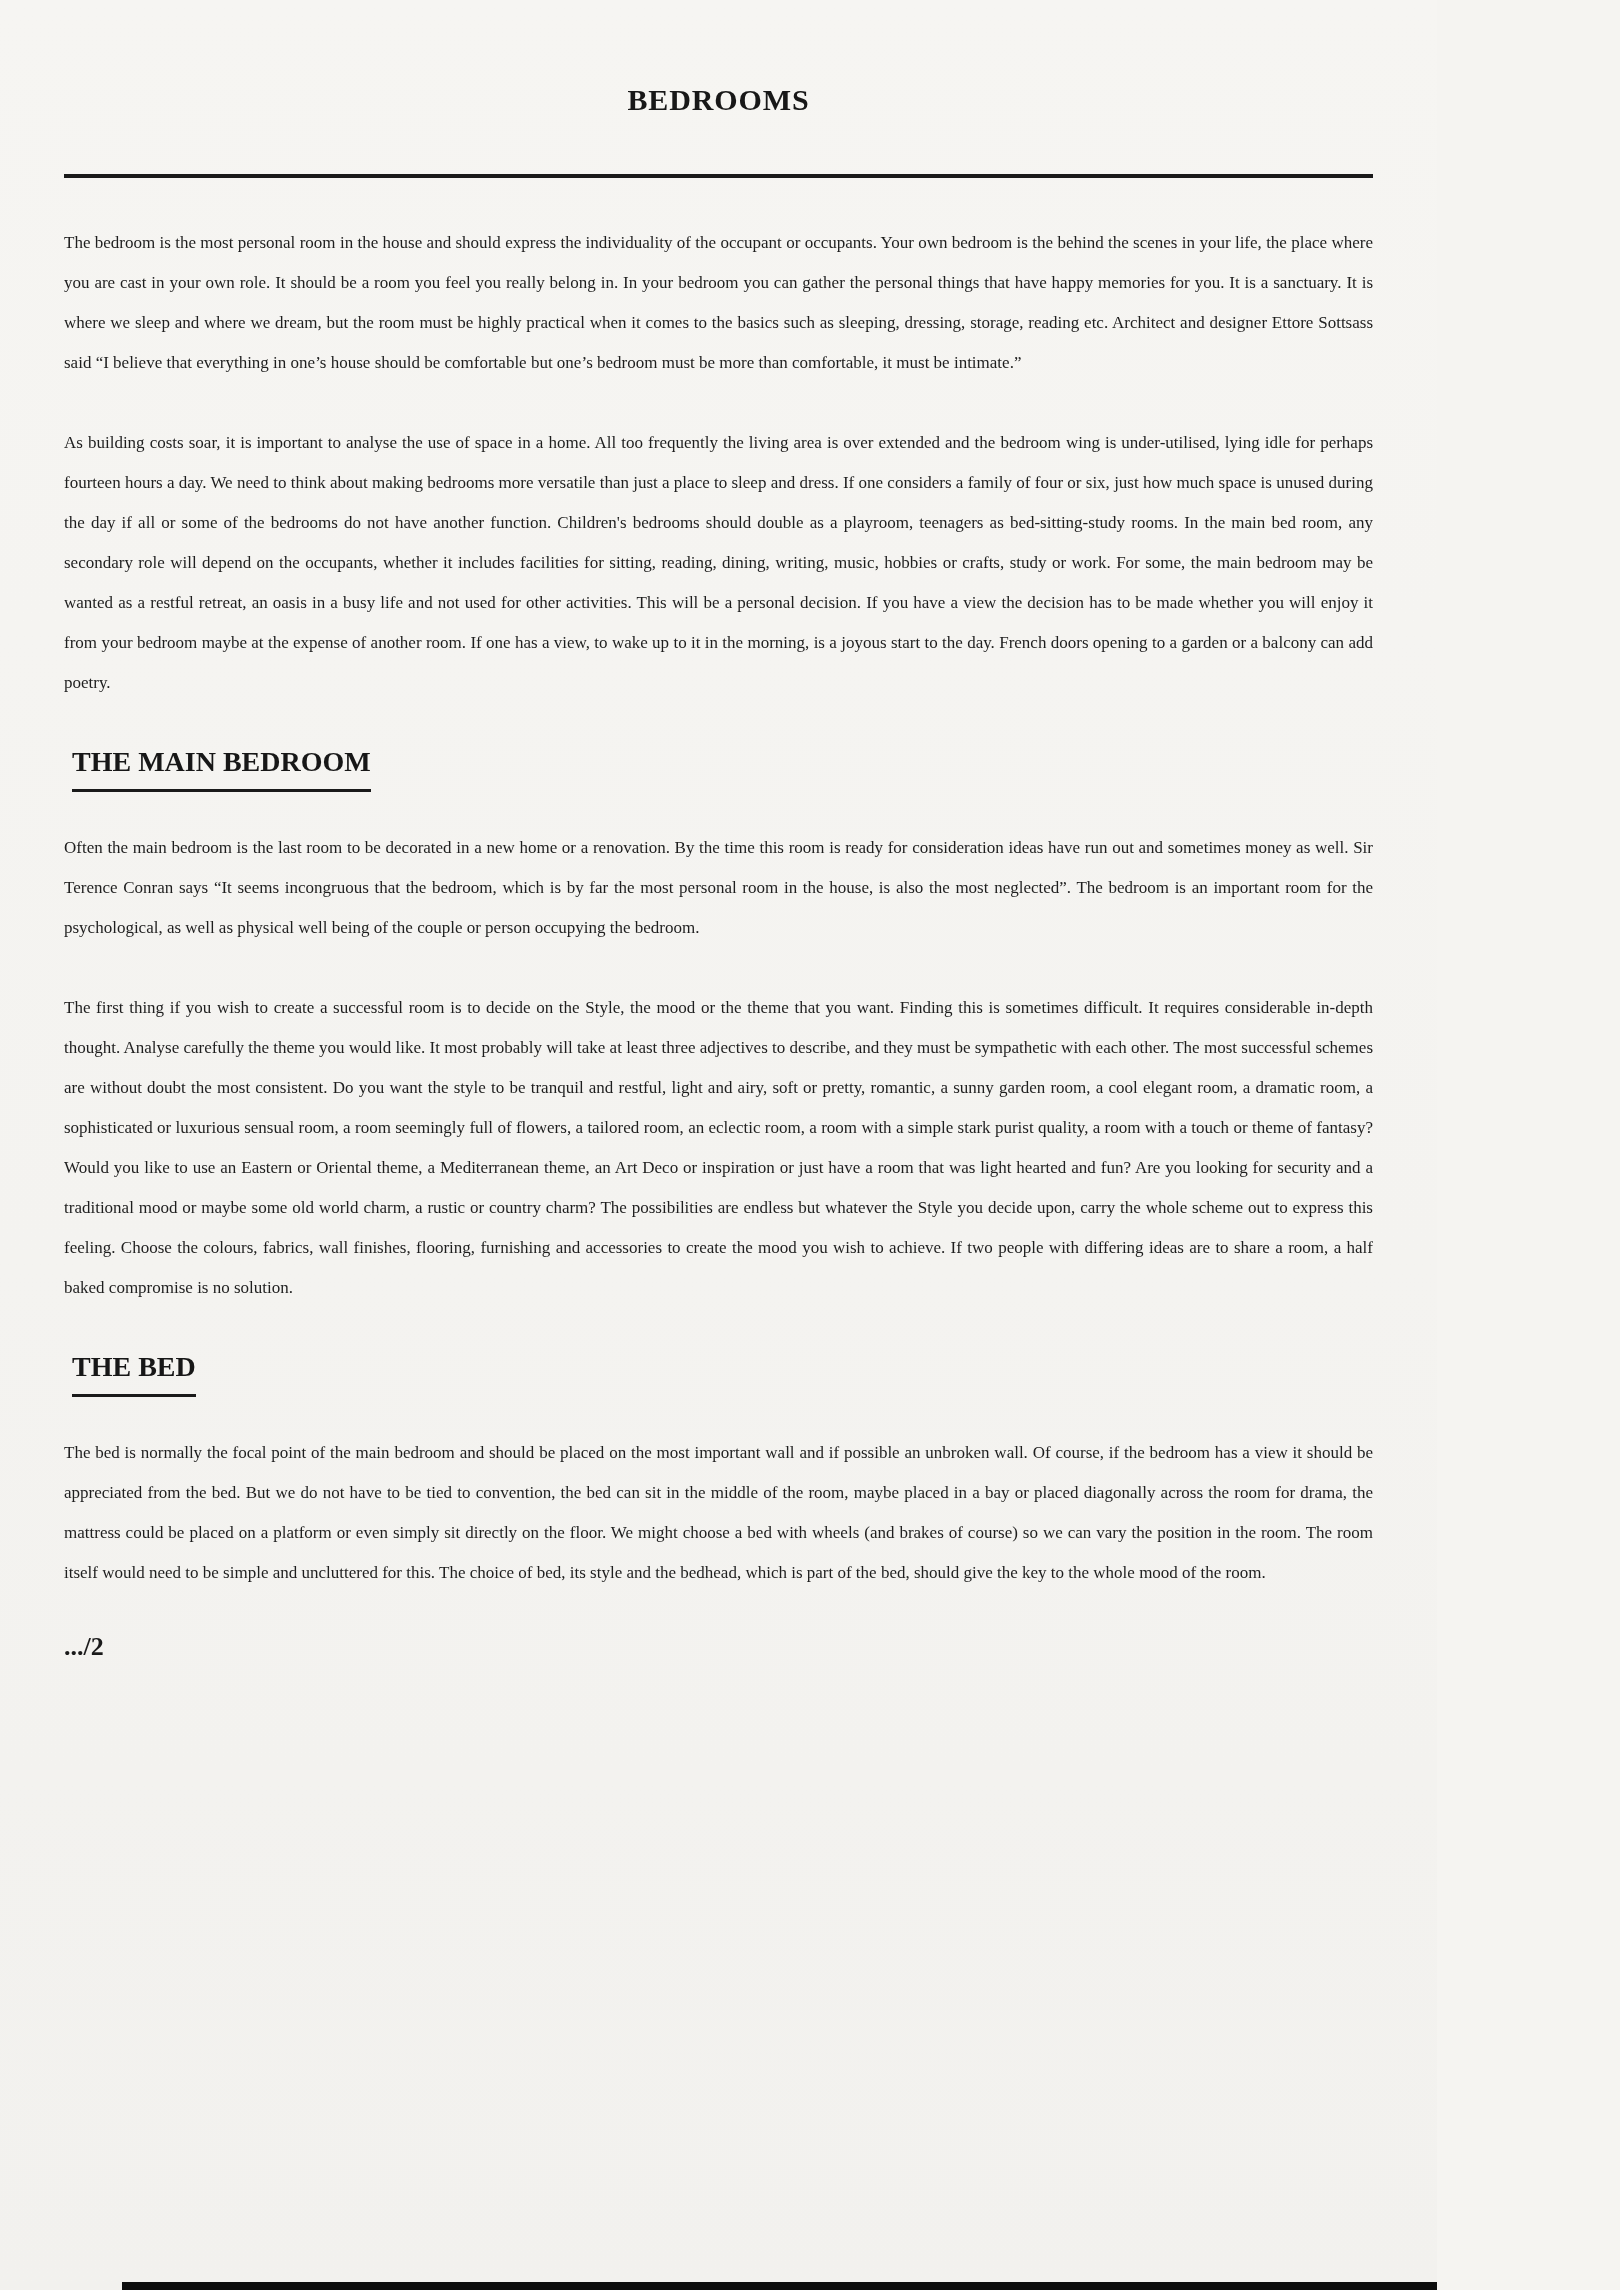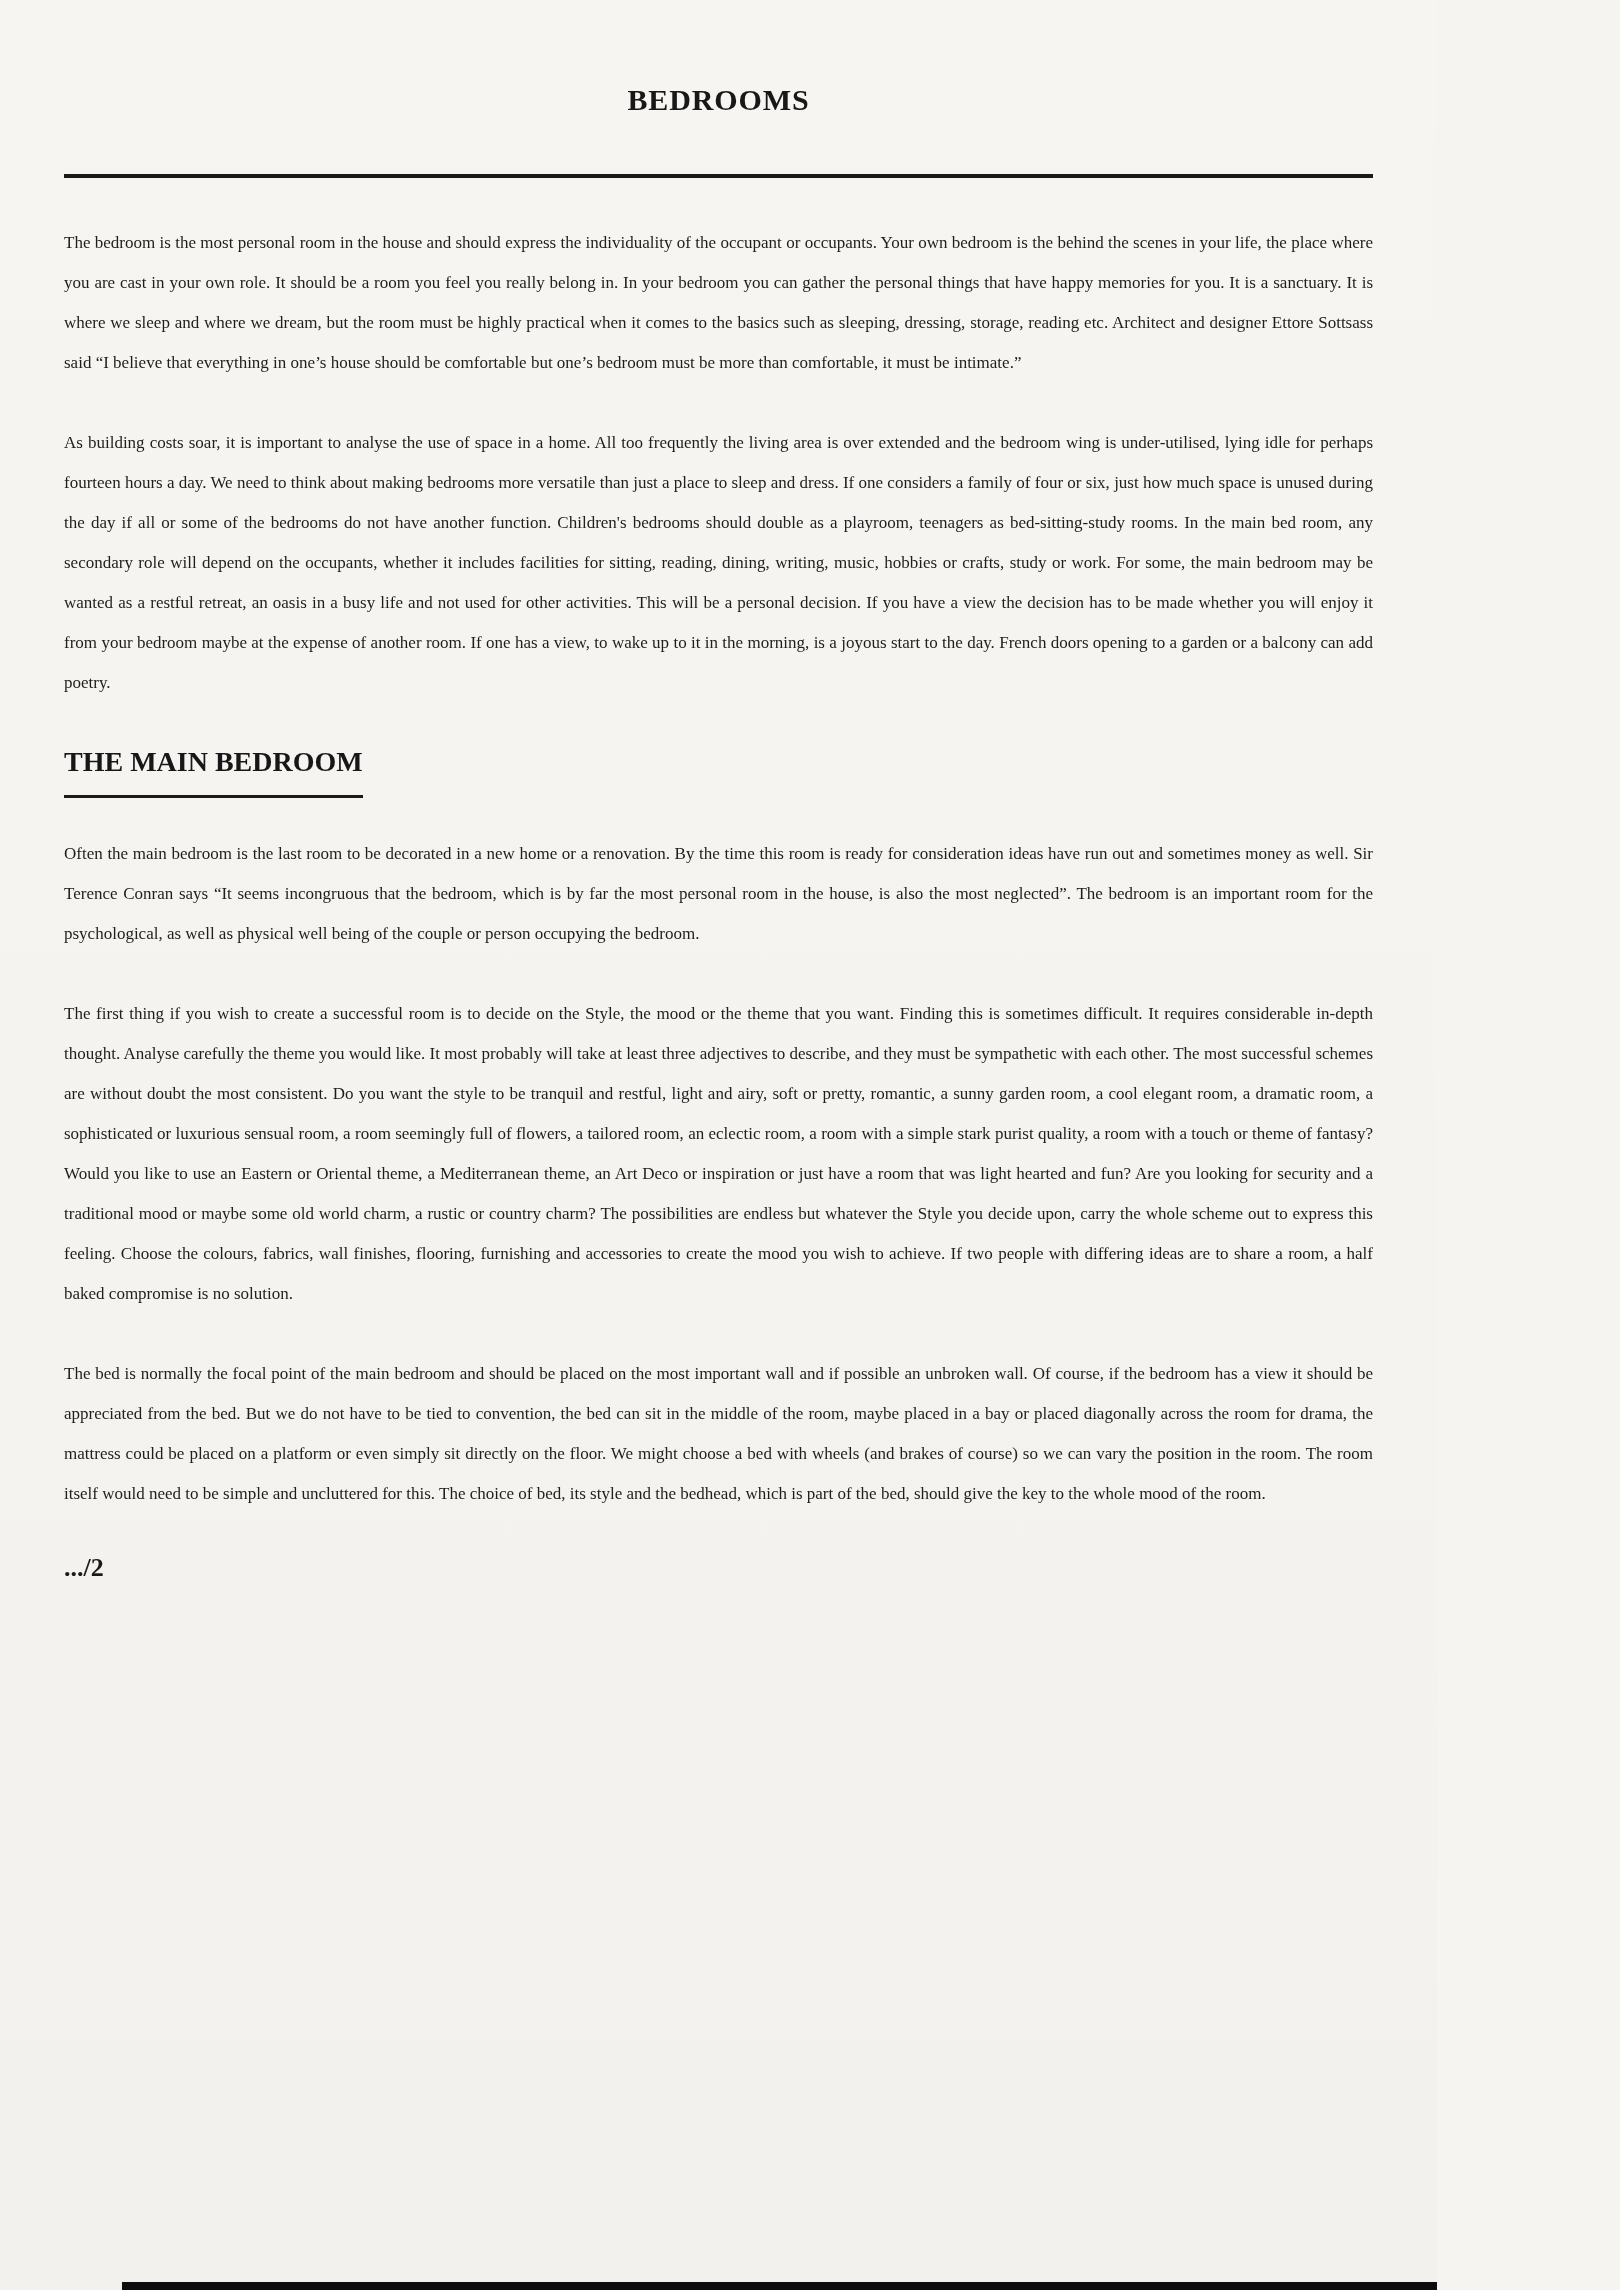--- a/index.html
+++ b/index.html
@@ -46,21 +46,22 @@
   .section-heading {
     margin: 0 0 36px 0;
     font-size: 28px;
     line-height: 38px;
     font-weight: bold;
     color: #171717;
   }
   .section-heading .heading-text {
     display: inline-block;
     border-bottom: 3.8px solid #1a1a1a;
-    padding-bottom: 14px;
+    padding-bottom: 8px;
+    margin-left: 8px;
   }
   .page-footer {
     margin: -5.6px 0 0 0;
     font-size: 26px;
     line-height: 40px;
     font-weight: bold;
     color: #1a1a1a;
   }
   .scan-artifact-bar {
     position: absolute;
@@ -83,20 +84,21 @@
   <p class="body-para">The bedroom is the most personal room in the house and should express the individuality of the occupant or occupants. Your own bedroom is the behind the scenes in your life, the place where you are cast in your own role. It should be a room you feel you really belong in. In your bedroom you can gather the personal things that have happy memories for you. It is a sanctuary. It is where we sleep and where we dream, but the room must be highly practical when it comes to the basics such as sleeping, dressing, storage, reading etc. Architect and designer Ettore Sottsass said “I believe that everything in one’s house should be comfortable but one’s bedroom must be more than comfortable, it must be intimate.”</p>
 
   <p class="body-para">As building costs soar, it is important to analyse the use of space in a home. All too frequently the living area is over extended and the bedroom wing is under-utilised, lying idle for perhaps fourteen hours a day. We need to think about making bedrooms more versatile than just a place to sleep and dress. If one considers a family of four or six, just how much space is unused during the day if all or some of the bedrooms do not have another function. Children's bedrooms should double as a playroom, teenagers as bed-sitting-study rooms. In the main bed room, any secondary role will depend on the occupants, whether it includes facilities for sitting, reading, dining, writing, music, hobbies or crafts, study or work. For some, the main bedroom may be wanted as a restful retreat, an oasis in a busy life and not used for other activities. This will be a personal decision. If you have a view the decision has to be made whether you will enjoy it from your bedroom maybe at the expense of another room. If one has a view, to wake up to it in the morning, is a joyous start to the day. French doors opening to a garden or a balcony can add poetry.</p>
 
   <h2 class="section-heading"><span class="heading-text">THE MAIN BEDROOM</span></h2>
 
   <p class="body-para">Often the main bedroom is the last room to be decorated in a new home or a renovation. By the time this room is ready for consideration ideas have run out and sometimes money as well. Sir Terence Conran says “It seems incongruous that the bedroom, which is by far the most personal room in the house, is also the most neglected”. The bedroom is an important room for the psychological, as well as physical well being of the couple or person occupying the bedroom.</p>
 
   <p class="body-para">The first thing if you wish to create a successful room is to decide on the Style, the mood or the theme that you want. Finding this is sometimes difficult. It requires considerable in-depth thought. Analyse carefully the theme you would like. It most probably will take at least three adjectives to describe, and they must be sympathetic with each other. The most successful schemes are without doubt the most consistent. Do you want the style to be tranquil and restful, light and airy, soft or pretty, romantic, a sunny garden room, a cool elegant room, a dramatic room, a sophisticated or luxurious sensual room, a room seemingly full of flowers, a tailored room, an eclectic room, a room with a simple stark purist quality, a room with a touch or theme of fantasy? Would you like to use an Eastern or Oriental theme, a Mediterranean theme, an Art Deco or inspiration or just have a room that was light hearted and fun? Are you looking for security and a traditional mood or maybe some old world charm, a rustic or country charm? The possibilities are endless but whatever the Style you decide upon, carry the whole scheme out to express this feeling. Choose the colours, fabrics, wall finishes, flooring, furnishing and accessories to create the mood you wish to achieve. If two people with differing ideas are to share a room, a half baked compromise is no solution.</p>
 
+  <h2 class="section-heading"><span class="heading-text">THE BED</span></h2>
 
   <p class="body-para">The bed is normally the focal point of the main bedroom and should be placed on the most important wall and if possible an unbroken wall. Of course, if the bedroom has a view it should be appreciated from the bed. But we do not have to be tied to convention, the bed can sit in the middle of the room, maybe placed in a bay or placed diagonally across the room for drama, the mattress could be placed on a platform or even simply sit directly on the floor. We might choose a bed with wheels (and brakes of course) so we can vary the position in the room. The room itself would need to be simple and uncluttered for this. The choice of bed, its style and the bedhead, which is part of the bed, should give the key to the whole mood of the room.</p>
 
   <div class="page-footer">.../2</div>
 
   <div class="scan-artifact-bar"></div>
 
 </div>
 
 

